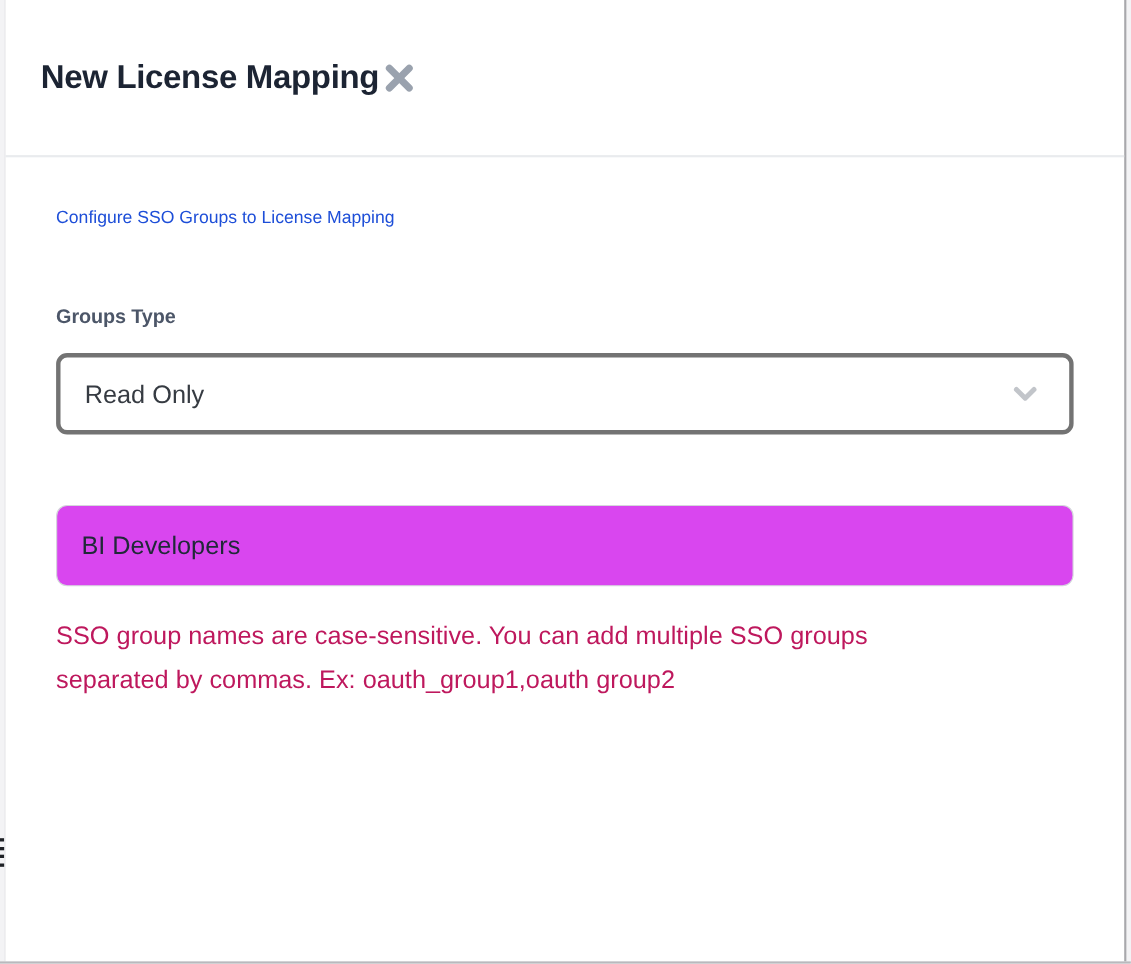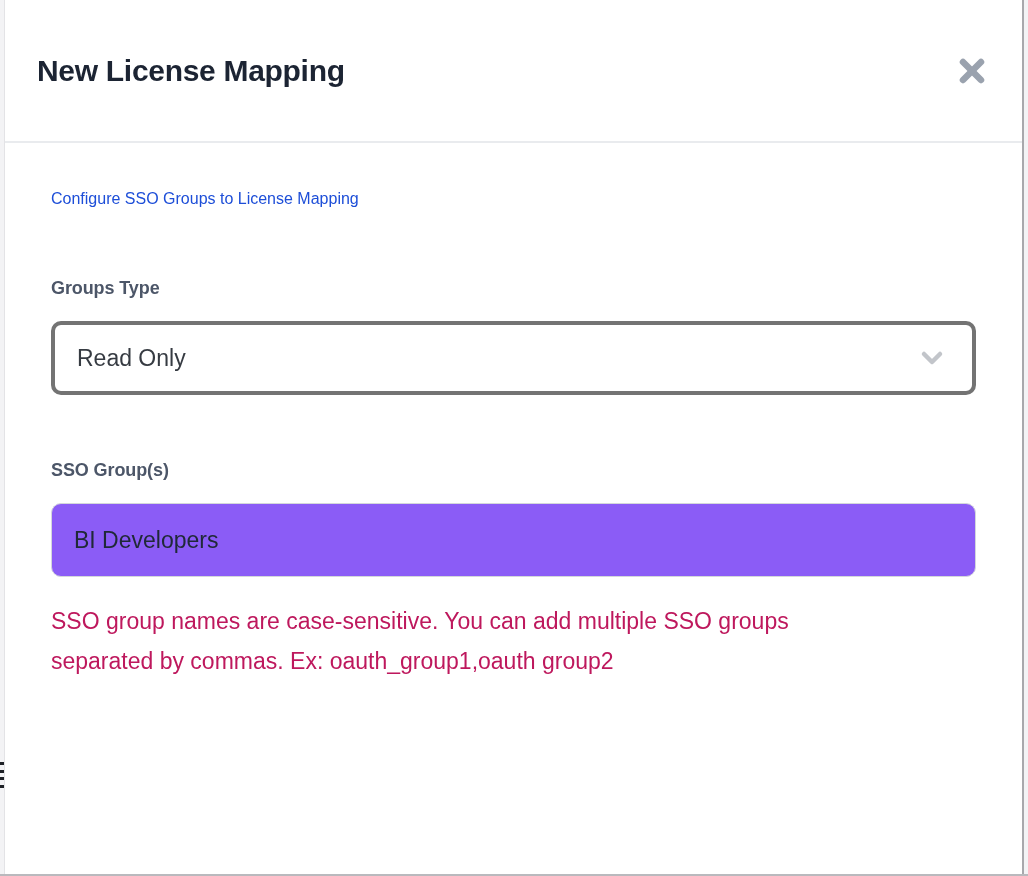--- a/index.html
+++ b/index.html
@@ -32,21 +32,21 @@
   .modal {
     position: absolute; left: 4px; right: 4px; top: 0; bottom: 2px;
     background: #ffffff;
     border-left: 1px solid #e3e3e6;
     border-right: 2px solid #a8a8ac;
     z-index: 1;
   }
   .modal-header {
     height: 143px;
     padding: 0 32px;
-    display: flex; align-items: center; justify-content: space-between;
+    display: flex; align-items: center; 
     border-bottom: 2px solid #e9ebee;
   }
   .modal-title {
     font-size: 30px; font-weight: 700; color: #1c2433;
     letter-spacing: -0.3px;
   }
   .close-button {
     background: none; border: none; cursor: pointer;
     width: 36px; height: 36px;
     display: flex; align-items: center; justify-content: center;
@@ -74,21 +74,21 @@
     display: flex; align-items: center; justify-content: space-between;
     padding: 0 26px 0 22px;
     cursor: pointer;
   }
   .select-value { font-size: 23px; color: #363b42; }
 
   .text-input {
     margin-top: 22px;
     height: 74px; width: 100%;
     border: 1px solid #d4d7db; border-radius: 10px;
-    background: #8b5cf6;
+    background: #d946ef;
     padding: 0 22px;
     font-size: 23px; color: #202938;
     font-family: "Liberation Sans", "DejaVu Sans", sans-serif;
     outline: none;
     display: block;
   }
 
   .help-text {
     margin-top: 24px;
     font-size: 23px; color: #be185d; line-height: 40px; font-weight: 400;
@@ -129,21 +129,20 @@
         <span class="select-value">Read Only</span>
         <span style="display:flex;">
           <svg width="28" height="28" viewBox="0 0 28 28">
             <polyline points="6,10 14,18 22,10" fill="none" stroke="#c2c5ca" stroke-width="4.5" stroke-linecap="round" stroke-linejoin="round"></polyline>
           </svg>
         </span>
       </div>
     </div>
 
     <div class="form-group">
-      <label class="field-label">SSO Group(s)</label>
       <input class="text-input" type="text" value="BI Developers" style="">
       <p class="help-text">
         <span class="help-line">SSO group names are case-sensitive. You can add multiple SSO groups</span>
         <span class="help-line">separated by commas. Ex: oauth_group1,oauth group2</span>
       </p>
     </div>
 
   </div>
 </div>
 

